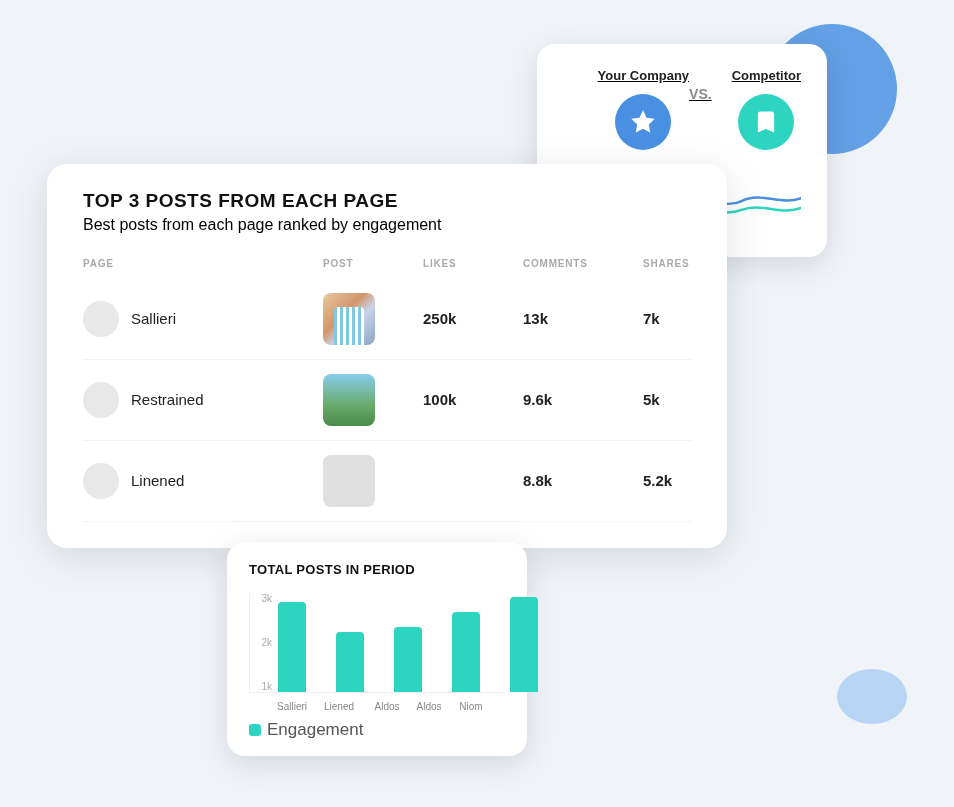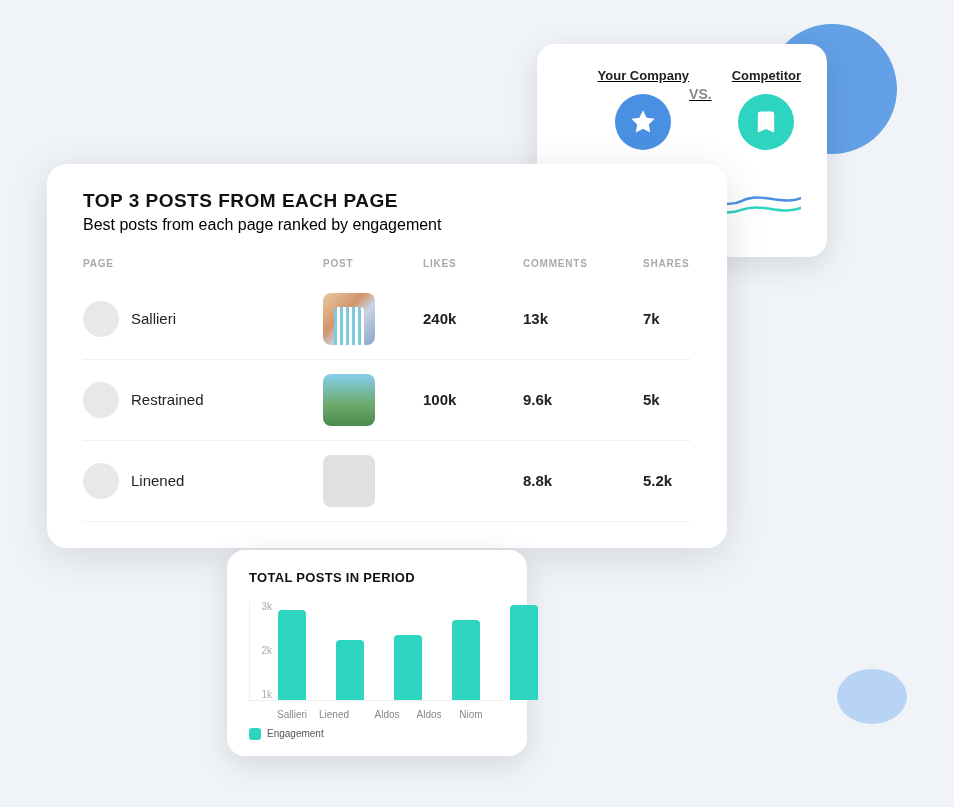--- a/index.html
+++ b/index.html
@@ -293,21 +293,21 @@
     }
 
     .legend-dot {
       width: 12px;
       height: 12px;
       border-radius: 3px;
       background: #2dd4bf;
     }
 
     .legend-text {
-      font-size: 10px;
+      font-size: 17px;
       color: #555;
     }
 
     
     .star-icon, .bookmark-icon {
       width: 28px;
       height: 28px;
     }
   </style>
 </head>
@@ -357,21 +357,21 @@
       <span class="col-header">COMMENTS</span>
       <span class="col-header">SHARES</span>
     </div>
 
     <div class="table-row">
       <div class="page-cell">
         <div class="avatar-circle"></div>
         <span class="page-name">Sallieri</span>
       </div>
       <div class="post-thumb thumb-person1"></div>
-      <span class="stat-value">240k</span>
+      <span class="stat-value">250k</span>
       <span class="stat-value">13k</span>
       <span class="stat-value">7k</span>
     </div>
 
 
     <div class="table-row">
       <div class="page-cell">
         <div class="avatar-circle"></div>
         <span class="page-name">Restrained</span>
       </div>
@@ -420,21 +420,21 @@
         <div class="bar" style="height:80px;"></div>
       </div>
 
       <div class="bar-group">
         <div class="bar" style="height:95px;"></div>
       </div>
     </div>
 
     <div style="display:flex; gap:14px; padding-left:28px; margin-top:4px;">
       <span class="bar-label" style="width:28px;text-align:center;">Sallieri</span>
-      <span class="bar-label" style="width:40px;">Liened</span>
+      <span class="bar-label" style="width:40px;text-align:center;">Liened</span>
       <span class="bar-label" style="width:28px;text-align:center;">Aldos</span>
       <span class="bar-label" style="width:28px;text-align:center;">Aldos</span>
       <span class="bar-label" style="width:28px;text-align:center;">Niom</span>
     </div>
 
     <div class="chart-legend">
       <div class="legend-dot"></div>
       <span class="legend-text">Engagement</span>
     </div>
   </div>

